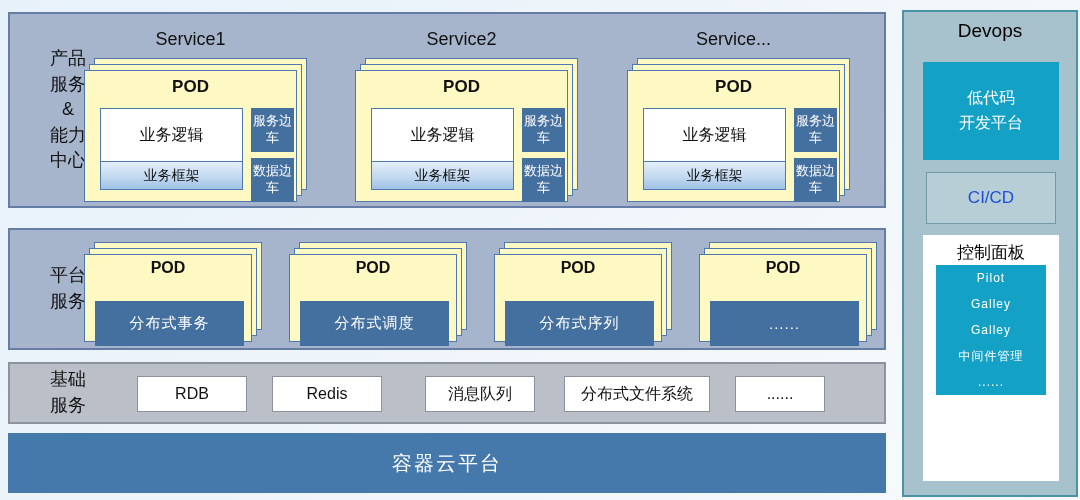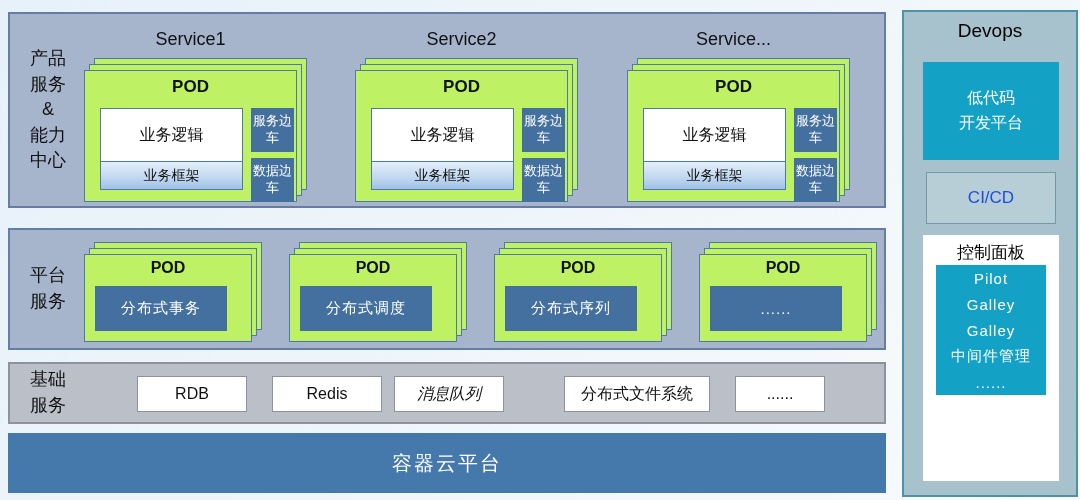--- a/index.html
+++ b/index.html
@@ -14,32 +14,32 @@
     background:#a6b4cc; border:2px solid #647ca6; box-sizing:border-box;
   }
   #band-products { top:12px;  height:196px; }
   #band-platform { top:228px; height:122px; }
   #band-basic    { top:362px; height:62px; background:#babfc8; border-color:#8d939e; }
 
   .band-label {
     position:absolute; left:0; top:0; bottom:0; width:76px;
     display:flex; align-items:center; justify-content:center;
     font-size:18px; font-weight:500; line-height:1.42;
-    white-space:pre-line; text-align:center; color:#111;
+    white-space:pre-line; text-align:center; color:#111;padding-left:20px;
   }
 
   
   .service-group { position:absolute; top:12px; width:223px; }
   .sg-1 { left:74px; } .sg-2 { left:345px; } .sg-3 { left:617px; }
   .service-title { width:213px; text-align:center; font-size:18px; height:26px; line-height:26px; margin-bottom:6px; }
 
   .pod-stack { position:relative; width:223px; height:146px; }
   .stack-layer {
     position:absolute; width:213px; height:132px;
-    background:#bef264; border:1.5px solid #4d79ae; box-sizing:border-box;
+    background:#fef9c3; border:1.5px solid #4d79ae; box-sizing:border-box;
   }
   .layer-3 { left:10px; top:0; }
   .layer-2 { left:5px;  top:6px; }
   .pod-card { left:0; top:12px; }
   .pod-title { text-align:center; font-size:17px; font-weight:600; margin-top:6px; }
 
   .logic-box {
     position:absolute; left:15px; top:37px; width:143px; height:82px;
     border:1.5px solid #4d79ae; box-sizing:border-box;
     display:flex; flex-direction:column; background:#fff;
@@ -56,34 +56,34 @@
     display:flex; align-items:center; justify-content:center; text-align:center;
   }
 
   
   .platform-group { position:absolute; top:12px; width:178px; }
   .pg-1 { left:74px; } .pg-2 { left:279px; } .pg-3 { left:484px; } .pg-4 { left:689px; }
   .pstack { position:relative; width:178px; height:102px; }
   .pstack .stack-layer { width:168px; height:88px; }
   .p-title { text-align:center; font-size:16px; font-weight:600; margin-top:4px; }
   .p-bar {
-    position:absolute; left:10px; top:31px; width:132px; height:45px;
+    position:absolute; left:10px; top:46px; width:149px; height:45px;
     background:#44709f; color:#fff; display:flex; align-items:center; justify-content:center;
     font-size:15px; letter-spacing:1px;text-align:center;
   }
 
   
   .basic-box {
     position:absolute; top:12px; height:36px;
     background:#fff; border:1.5px solid #8d939e; box-sizing:border-box;
     display:flex; align-items:center; justify-content:center; font-size:16px;
   }
   .bb-1 { left:127px; width:110px; }
   .bb-2 { left:262px; width:110px; }
-  .bb-3 { left:384px; width:110px;font-style:italic; }
+  .bb-3 { left:415px; width:110px; }
   .bb-4 { left:554px; width:146px; }
   .bb-5 { left:725px; width:90px;  }
 
   
   #container-bar {
     position:absolute; left:8px; top:433px; width:878px; height:60px;
     background:#4578ab; color:#fff; display:flex; align-items:center; justify-content:center;
     font-size:20px; letter-spacing:2px; font-weight:500;
   }
 
@@ -104,21 +104,21 @@
     display:flex; align-items:center; justify-content:center; font-size:17px; color:#1d4ed8;
   }
   .control-panel {
     position:absolute; left:19px; top:223px; width:136px; height:246px;
     background:#fff; box-sizing:border-box;
     display:flex; flex-direction:column; padding-top:4px;
   }
   .cp-title { text-align:center; font-size:17px; height:26px; line-height:28px; color:#000; }
   .cp-btn {
     width:110px; height:26px; margin:0 auto; flex:0 0 auto;
-    background:#14a1c6; color:#fff; font-size:15px;
+    background:#14a1c6; color:#fff; font-size:12px;
     display:flex; align-items:center; justify-content:center; letter-spacing:1px;
   }
 </style>
 </head>
 <body>
 
 <div class="band" id="band-products">
   <div class="band-label">产品
 服务
 &amp;

